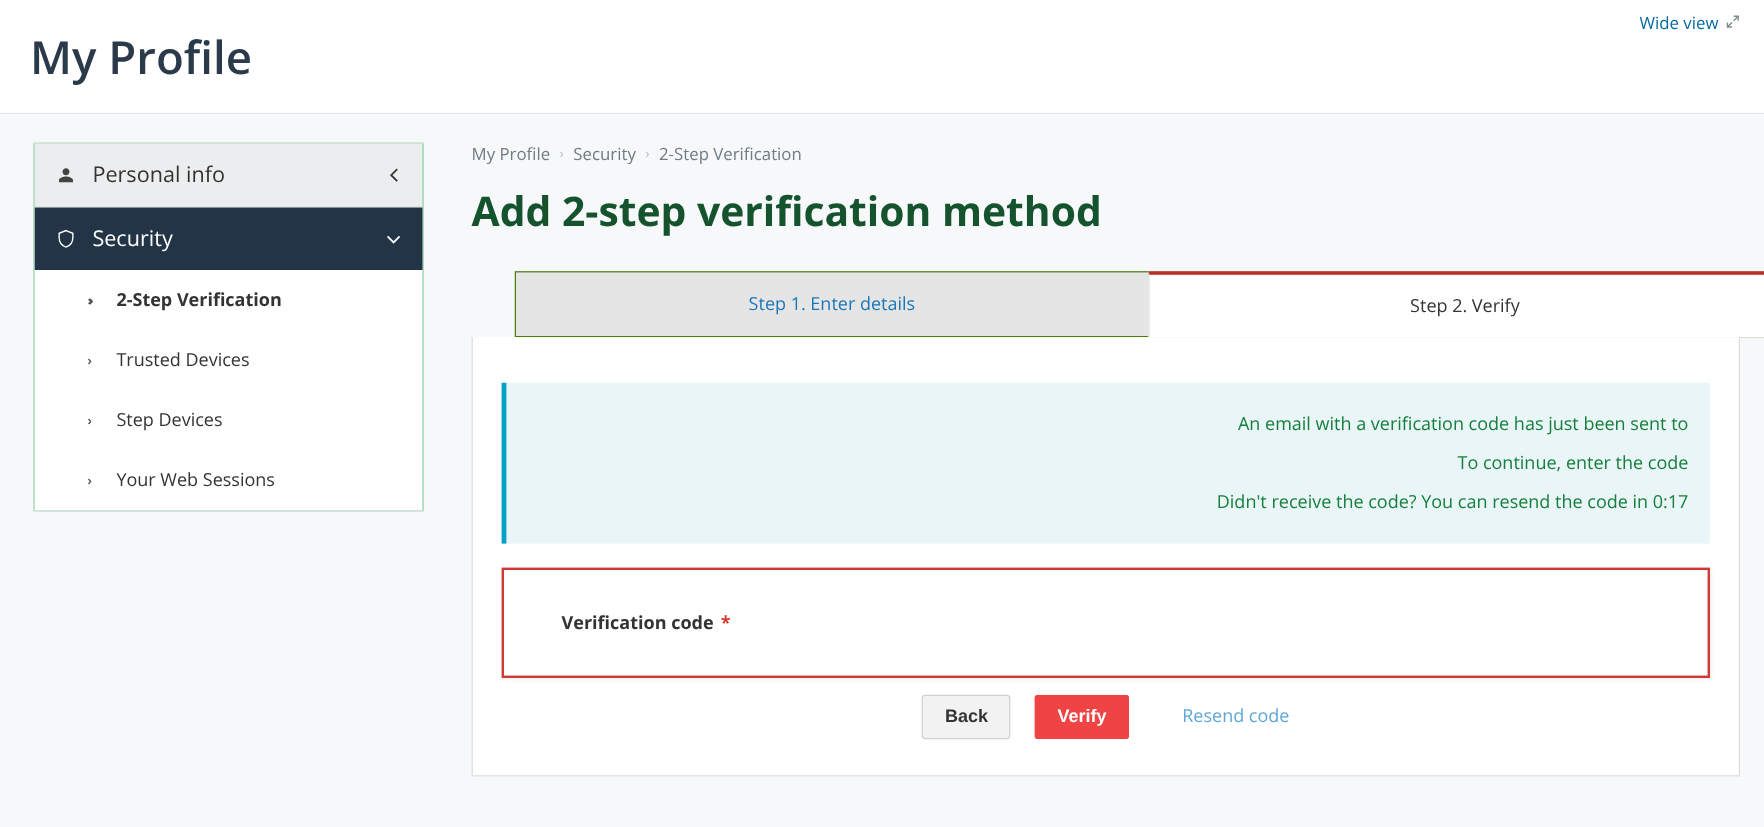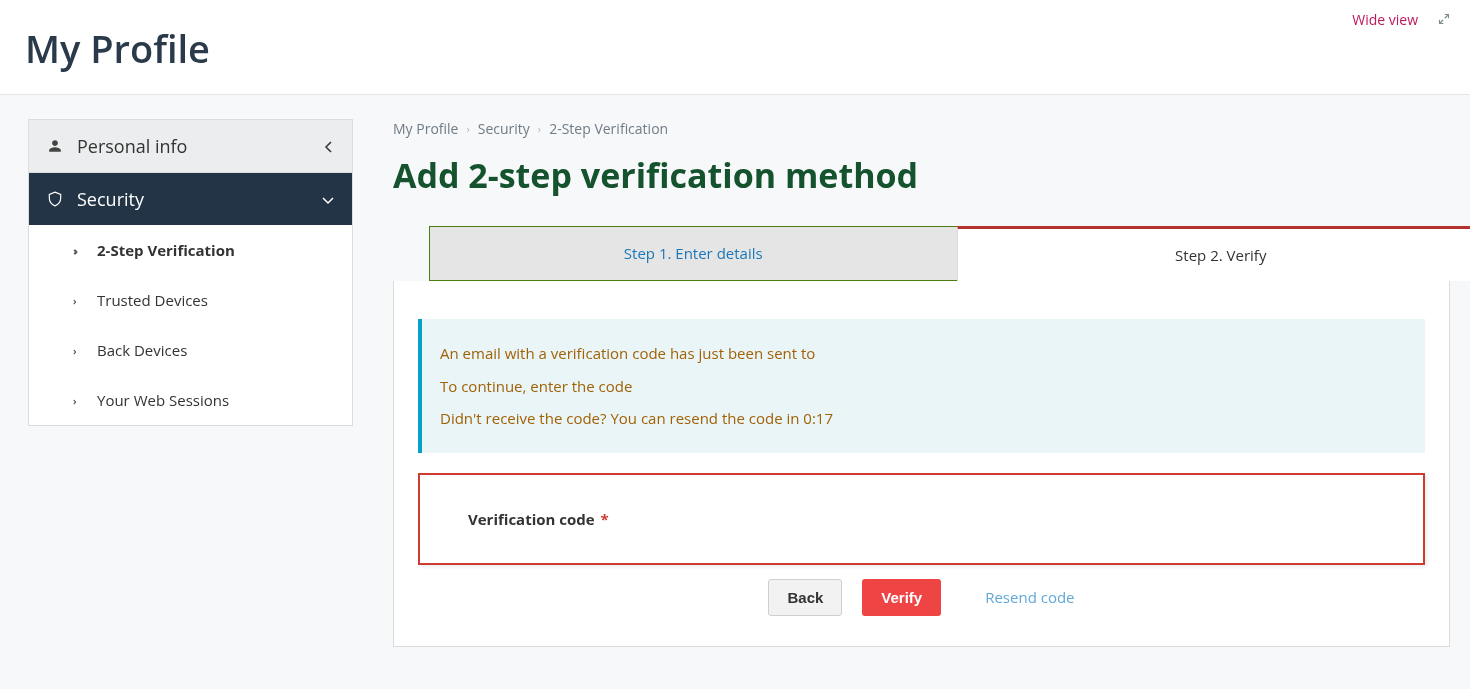--- a/index.html
+++ b/index.html
@@ -17,26 +17,26 @@
     padding: 0 20px 20px 25px;
     border-bottom: 1px solid #e5e5e5;
   }
   .page-title {
     font-size: 38px;
     font-weight: 600;
     color: #2b3a4a;
     margin: 22px 0 0 0;
   }
   .wide-view {
-    color: #be185d;
+    color: #0369a1;
     font-size: 14px;
     padding-top: 10px;
     display: flex;
     align-items: center;
-    gap: 20px;
+    gap: 6px;
     cursor: pointer;
   }
   .wide-view svg { width: 12px; height: 12px; }
 
   .content {
     display: flex;
     background: #f7f8f9;
     padding-top: 24px;
     min-height: 600px;
   }
@@ -142,23 +142,24 @@
     border: 1px solid #dcdcdc;
     border-top: none;
     background: #fff;
     padding: 38px 24px 30px 24px;
   }
 
   .info-box {
     background: #eaf5f7;
     border-left: 4px solid #04a2c6;
     padding: 16px 18px;
-    color: #a16207;
+    color: #15803d;
     font-size: 15px;
     line-height: 1.9;
+    text-align: right;
   }
   .info-box p { margin: 4px 0; }
 
   .form-box {
     border: 2px solid #cf3a31;
     margin-top: 20px;
     padding: 34px 28px;
     display: flex;
     align-items: flex-start;
     gap: 36px;
@@ -266,21 +267,21 @@
       <div class="sidebar-sub-item active">
         <span class="sub-icon">››</span>
         <span>2-Step Verification</span>
       </div>
       <div class="sidebar-sub-item">
         <span class="sub-icon">››</span>
         <span>Trusted Devices</span>
       </div>
       <div class="sidebar-sub-item">
         <span class="sub-icon">››</span>
-        <span>Back Devices</span>
+        <span>Step Devices</span>
       </div>
       <div class="sidebar-sub-item">
         <span class="sub-icon">››</span>
         <span>Your Web Sessions</span>
       </div>
     </div>
   </div>
 
   <div class="main">
     <div class="breadcrumb">

